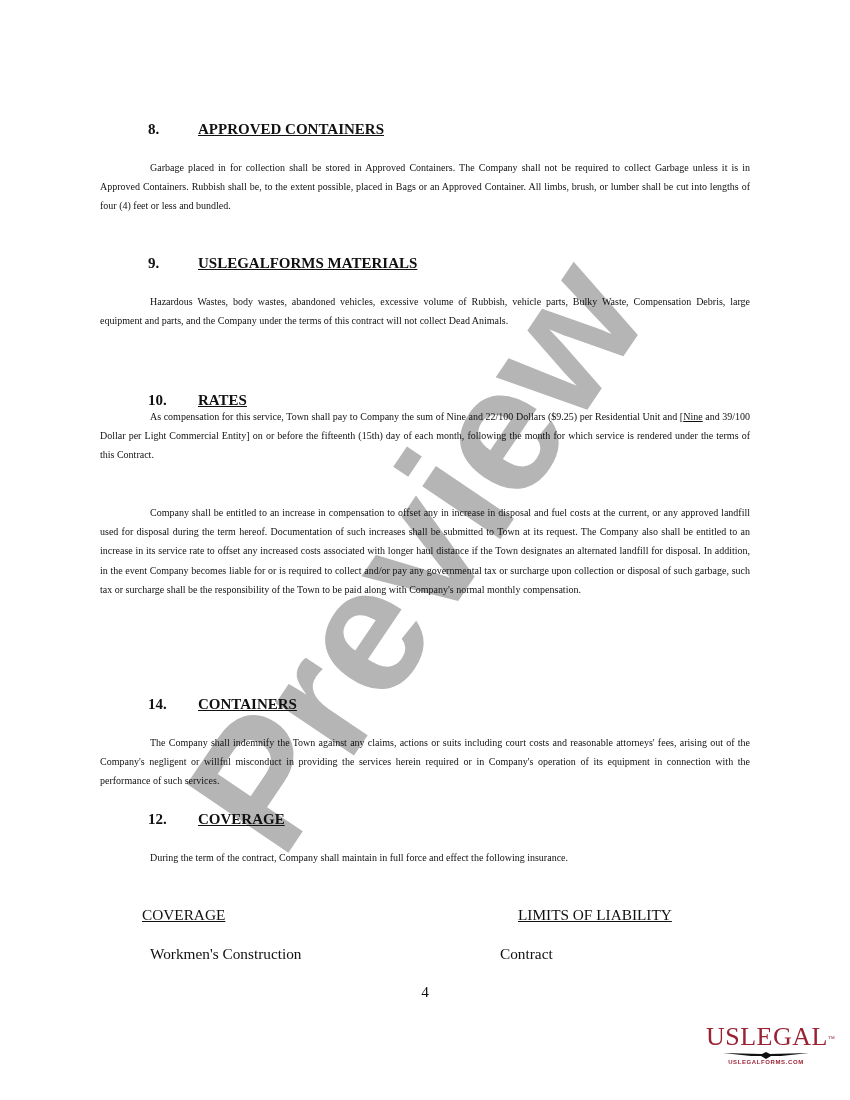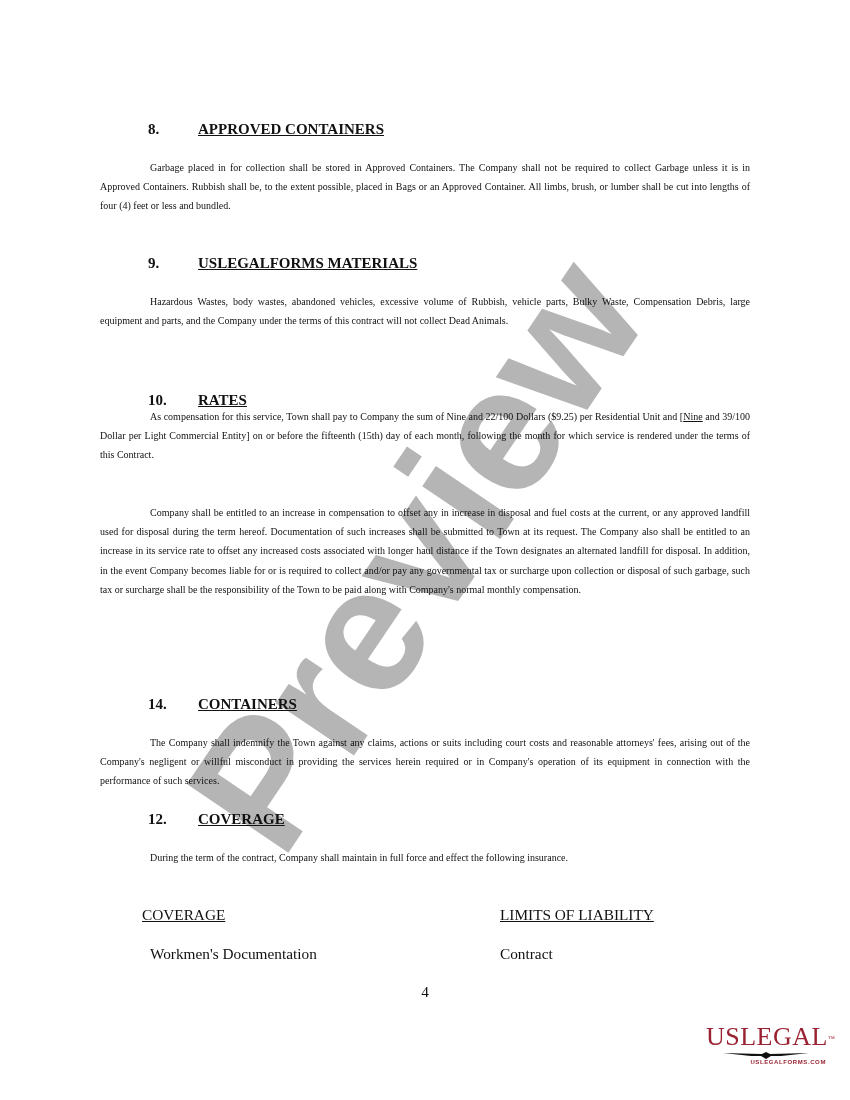--- a/index.html
+++ b/index.html
@@ -21,21 +21,21 @@
   .cov {
     position: absolute; font-size: 15.3px; line-height: 19px; white-space: nowrap;
   }
   .u { text-decoration: underline; }
   .pagenum { position: absolute; left: 0; width: 650px; text-align: center; top: 983px; font-size: 15.3px; }
   .watermark {
     position: absolute; left: 415px; top: 555px; transform: translate(-50%,-50%) rotate(-56deg);
     font-family: "Liberation Sans", "DejaVu Sans", sans-serif; font-weight: bold; font-size: 178px;
     color: rgba(120,120,120,0.55); white-space: nowrap; pointer-events: none; letter-spacing: -2px;
   }
-  .logo { position: absolute; left: 706px; top: 1024px; width: 120px; height: 45px; text-align: right; }
+  .logo { position: absolute; left: 706px; top: 1024px; width: 120px; height: 45px; text-align: center; }
   .logo .brand {
     font-family: "Liberation Serif", "DejaVu Serif", serif; font-size: 26px; color: #9a2232; line-height: 26px;
     letter-spacing: 0.5px;
   }
   .logo .brand sup { font-size: 7px; vertical-align: top; position: relative; top: 2px; }
   .logo .wing { display: block; margin: 1px auto 0; }
   .logo .url {
     font-family: "Liberation Sans", "DejaVu Sans", sans-serif; font-size: 6px; color: #9a2232;
     font-weight: bold; letter-spacing: 0.6px; line-height: 7px;
   }
@@ -67,22 +67,22 @@
     <span class="num">14.</span><span class="title">CONTAINERS</span>
   </div>
   <div class="para" style="top:733px">The Company shall indemnify  the Town against any claims, actions or suits including court costs and reasonable attorneys' fees, arising out of the Company's negligent or willful misconduct in providing the services herein required or in Company's operation of its equipment in connection with the performance of such services.</div>
 
   <div class="heading" style="top:810px">
     <span class="num">12.</span><span class="title">COVERAGE</span>
   </div>
   <div class="para" style="top:848px">During the term of the contract, Company shall maintain in full force and effect the following insurance.</div>
 
   <div class="cov u" style="top:905px; left:42px">COVERAGE</div>
-  <div class="cov u" style="top:905px; left:400px">LIMITS OF LIABILITY</div>
-  <div class="cov" style="top:944px; left:50px">Workmen's Documentation</div>
+  <div class="cov u" style="top:905px; left:418px">LIMITS OF LIABILITY</div>
+  <div class="cov" style="top:944px; left:50px">Workmen's Construction</div>
   <div class="cov" style="top:944px; left:400px">Contract</div>
 
   <div class="pagenum">4</div>
 </div>
 
 <div class="logo">
   <div class="brand"><span>USLEGAL</span><sup>™</sup></div>
   <svg class="wing" width="90" height="8" viewBox="0 0 90 8">
     <path d="M45 1 L49 3 L88 2 L60 5 L50 5 L45 8 L40 5 L30 5 L2 2 L41 3 Z" fill="#111"></path>
   </svg>

